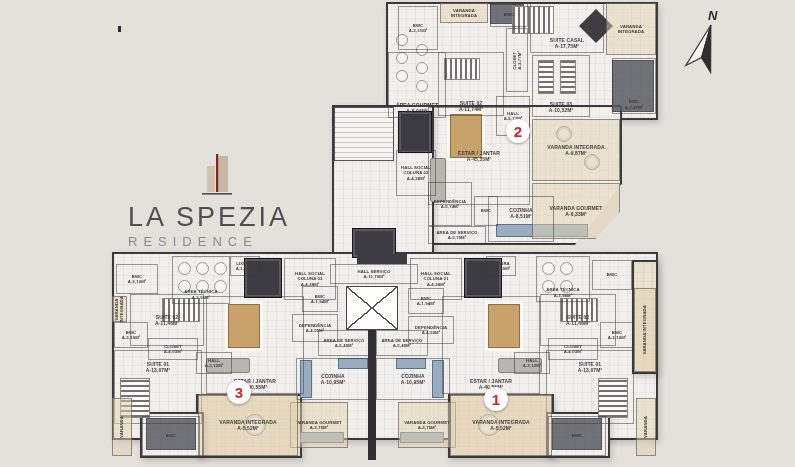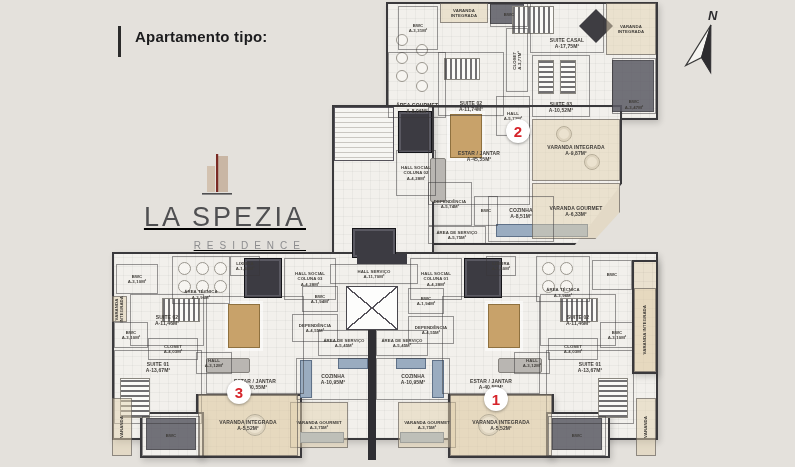--- a/index.html
+++ b/index.html
@@ -8,24 +8,24 @@
     background:var(--background,#e4e1dc);
     font-family:"Liberation Sans",sans-serif;
     -webkit-font-smoothing:antialiased;
   }
   
   .info{position:absolute;left:118px;top:26px;border-left:3px solid #2b2b2b;padding:2px 0 4px 14px;}
   .info h1{margin:0 0 8px 0;font-size:15px;font-weight:bold;color:#1c1c1e;letter-spacing:.2px;}
   .info ul{margin:0;padding-left:14px;}
   .info li{font-size:12.5px;color:#2b2b2d;line-height:1.55;}
   
-  .logo{position:absolute;left:128px;top:152px;width:178px;text-align:right;text-decoration:underline;}
+  .logo{position:absolute;left:128px;top:152px;width:178px;text-align:left;}
   .logo .bld{display:block;margin:0 auto 2px auto;}
   .logo .nm{font-size:27px;letter-spacing:3px;color:#4f4f51;font-weight:400;}
-  .logo .sub{font-size:10px;letter-spacing:6px;color:#8c8c8e;margin-top:7px;}
+  .logo .sub{font-size:13px;letter-spacing:6px;color:#8c8c8e;margin-top:1px;}
   
   .compass{position:absolute;left:678px;top:8px;width:60px;height:80px;}
   .compass .n{position:absolute;left:30px;top:0;font-size:13px;font-weight:bold;font-style:italic;color:#2e2d30;}
   .compass svg{position:absolute;left:8px;top:14px;transform:rotate(16deg);}
   
   #plan{position:absolute;left:0;top:0;width:795px;height:467px;}
   .slab{position:absolute;background:var(--floor,#f2f0ec);border:2px solid var(--wall,#3a393c);box-sizing:border-box;
     background-image:repeating-linear-gradient(0deg,rgba(0,0,0,.035) 0 1px,transparent 1px 9px),
                      repeating-linear-gradient(90deg,rgba(0,0,0,.035) 0 1px,transparent 1px 9px);
     box-shadow:2px 3px 6px rgba(0,0,0,.16);}
@@ -60,21 +60,20 @@
   .f.sofa{background:#b9b6b2;border:1px solid #85827d;border-radius:2px;}
   .f.rug{background:#3e3d42;transform:rotate(45deg);}
   .marker{position:absolute;width:24px;height:24px;border-radius:50%;background:#fff;
     box-shadow:0 1px 3px rgba(0,0,0,.35);display:flex;align-items:center;justify-content:center;
     font-size:15px;font-weight:800;color:var(--red,#d6242b);}
 </style>
 </head>
 <body>
 
 <div class="info">
-  <h1>Apartamento tipo:</h1>
 </div>
 
 <div class="logo">
   <svg class="bld" width="46" height="48" viewBox="0 0 46 48">
     <rect x="13" y="14" width="8" height="26" fill="#d3c2b0"></rect>
     <rect x="24" y="4" width="10" height="36" fill="#c9b6a4"></rect>
     <rect x="22" y="2" width="2.2" height="38" fill="#7a2a24"></rect>
     <rect x="8" y="41" width="30" height="1.6" fill="#4f4f51"></rect>
   </svg>
   <div class="nm">LA SPEZIA</div>

